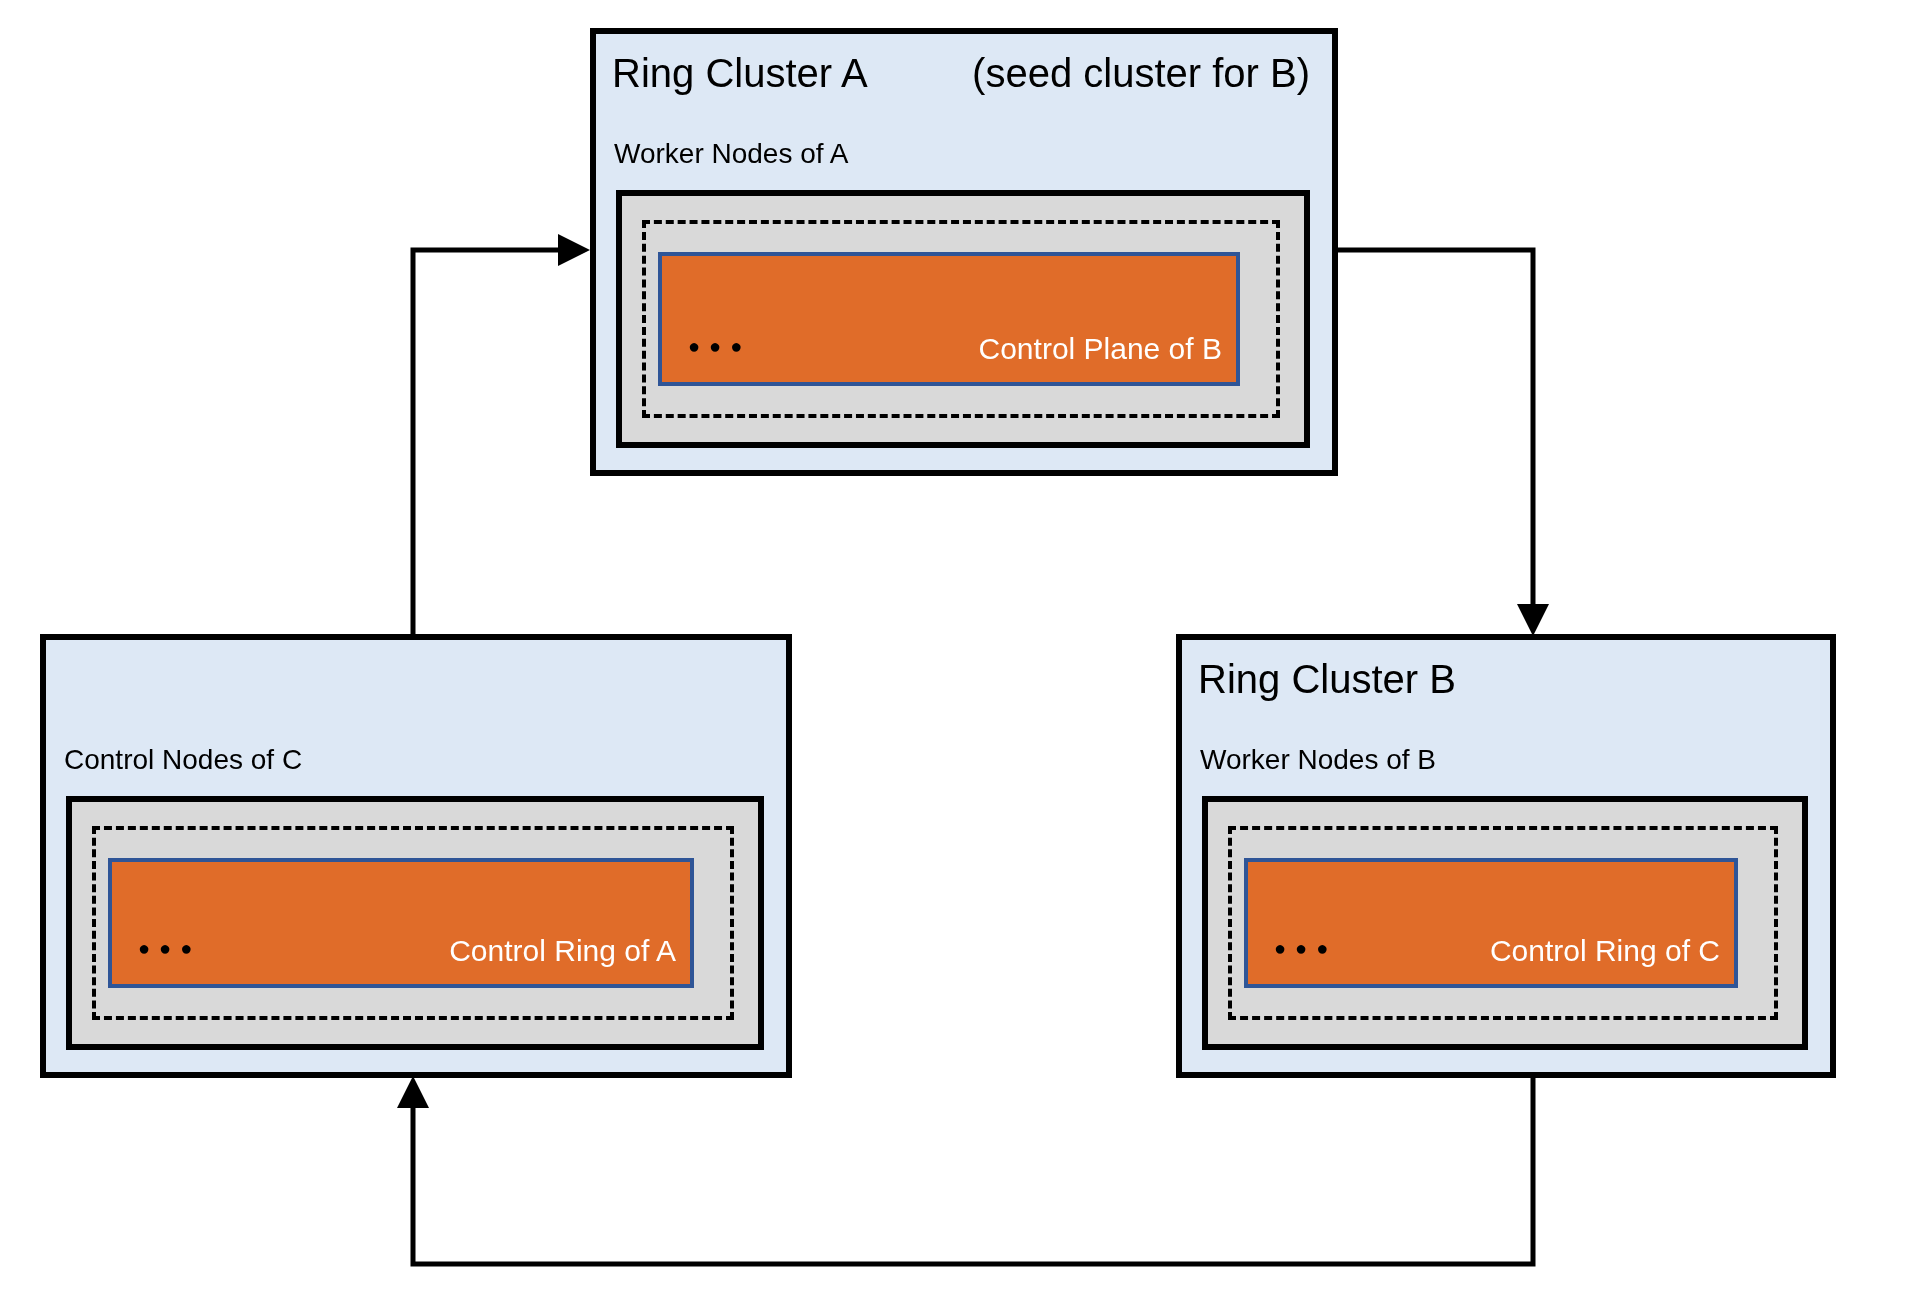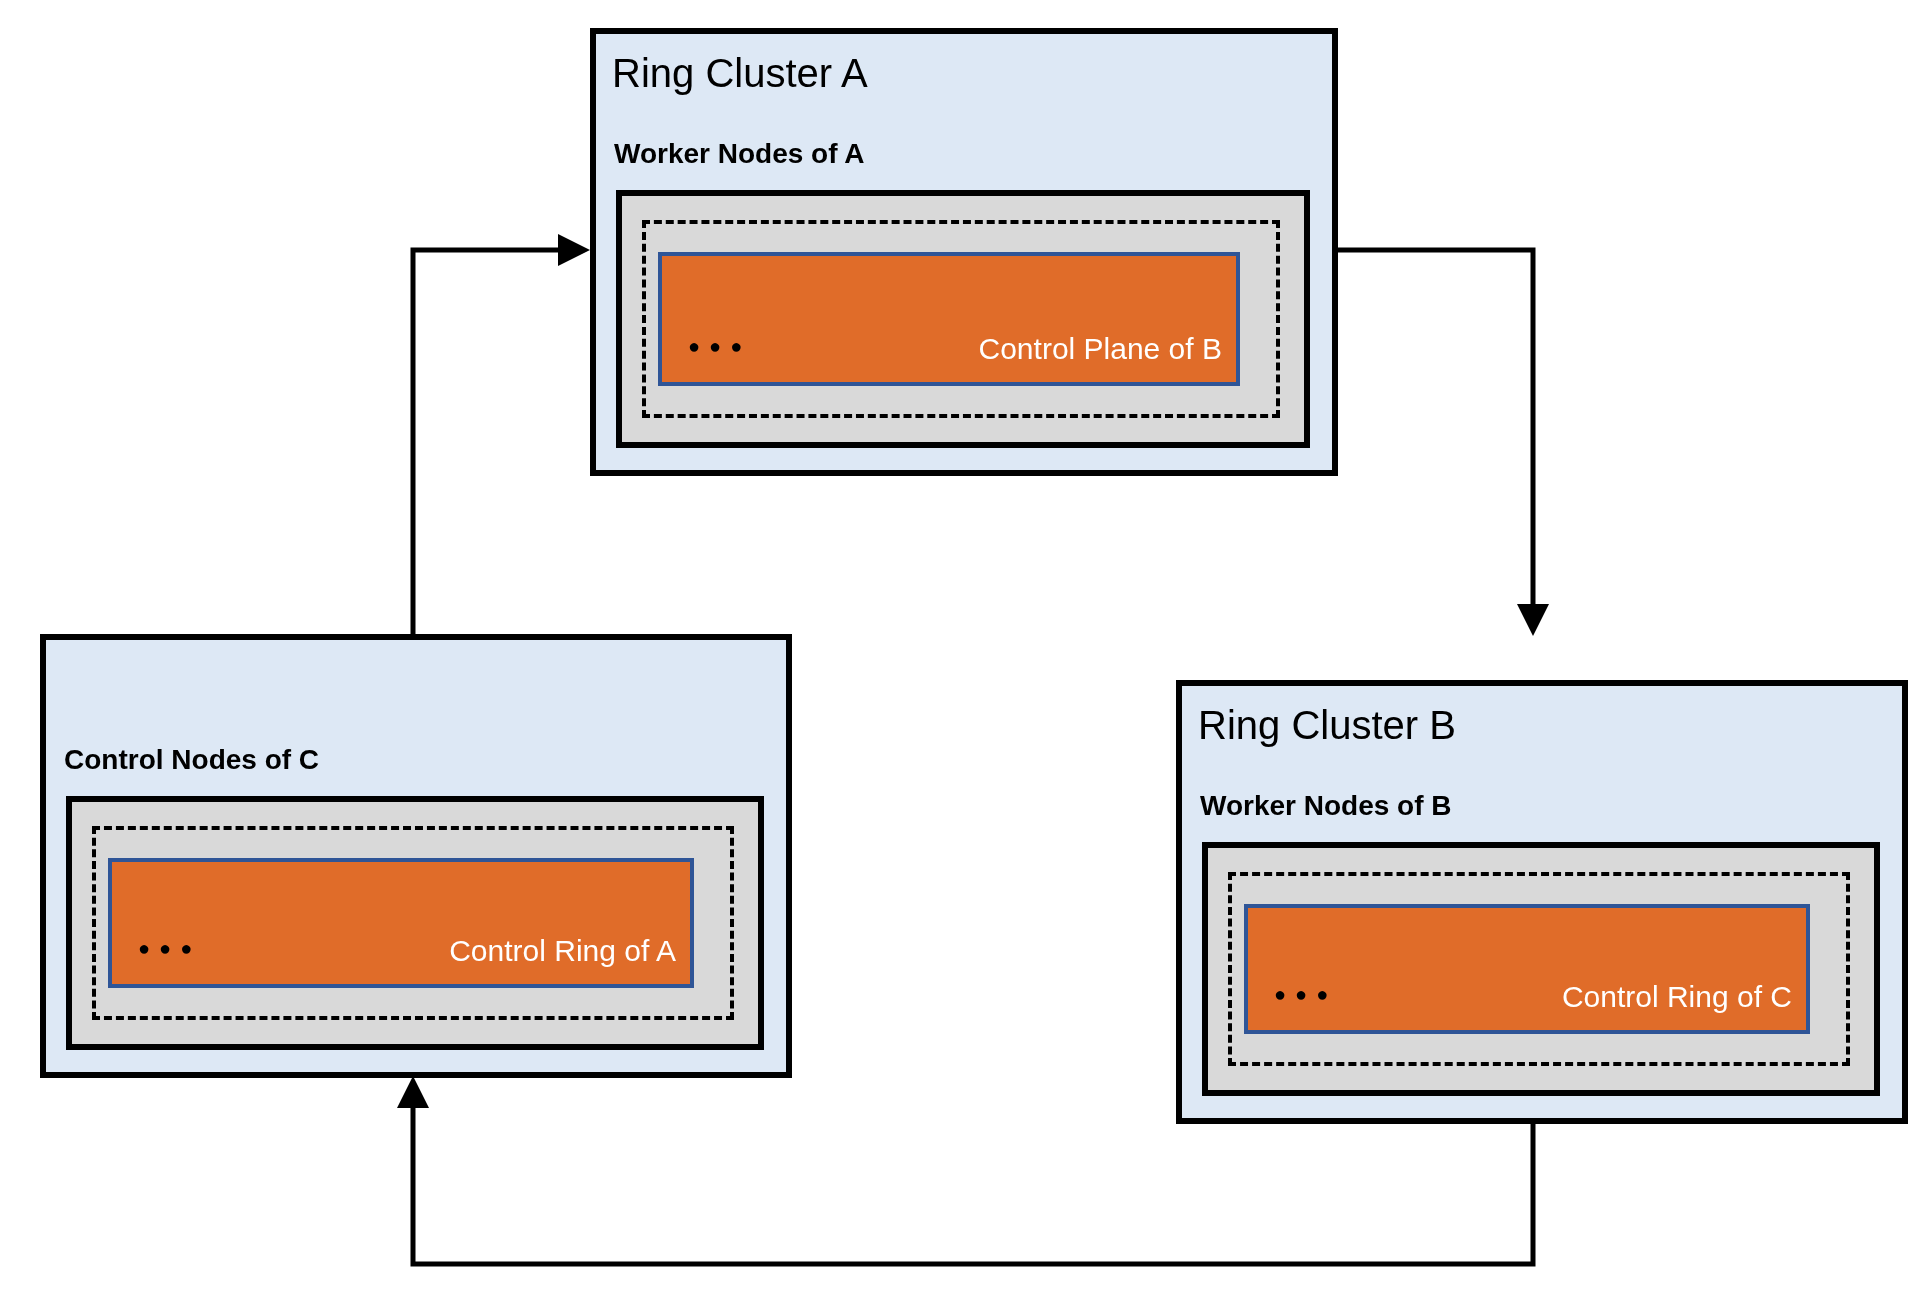--- a/index.html
+++ b/index.html
@@ -25,21 +25,21 @@
     background:var(--cluster-bg,#dde8f5);
     border:6px solid var(--cluster-border,#000);
   }
   .title-row{
     display:flex;justify-content:space-between;align-items:flex-start;
     padding:16px 22px 0 16px;
     font-size:40px;line-height:1.15;white-space:nowrap;gap:16px;
   }
   .worker-label{
     position:absolute;left:18px;top:104px;
-    font-size:28px;font-weight:700;white-space:nowrap;
+    font-size:28px;font-weight:400;white-space:nowrap;
   }
   .worker-box{
     position:absolute;left:20px;right:22px;top:156px;bottom:22px;
     background:var(--worker-box-bg,#d9d9d9);
     border:6px solid var(--cluster-border,#000);
   }
   .dashed-box{
     position:absolute;left:20px;right:24px;top:24px;bottom:24px;
     border:4px dashed #000;
   }
@@ -71,20 +71,21 @@
   </g>
   <g>
     <polyline class="arrow-line" points="1533,1078 1533,1264 413,1264 413,1106"></polyline>
     <polygon class="arrow-head" points="413,1076 397,1108 429,1108"></polygon>
   </g>
 </svg>
 
 <div class="cluster" style="left:590px;top:28px;width:748px;height:448px;">
   <div class="title-row">
     <span>Ring Cluster A</span>
+    <span>(seed cluster for B)</span>
   </div>
   <div class="worker-label">Worker Nodes of A</div>
   <div class="worker-box">
     <div class="dashed-box">
       <div class="control-plane">
         <span class="dots">●●●</span>
         <span class="cp-label">Control Plane of B</span>
       </div>
     </div>
   </div>
@@ -95,21 +96,21 @@
   <div class="worker-box">
     <div class="dashed-box">
       <div class="control-plane">
         <span class="dots">●●●</span>
         <span class="cp-label">Control Ring of A</span>
       </div>
     </div>
   </div>
 </div>
 
-<div class="cluster" style="left:1176px;top:634px;width:732px;height:444px;margin-top:46px;">
+<div class="cluster" style="left:1176px;top:634px;width:660px;height:444px;">
   <div class="title-row">
     <span>Ring Cluster B</span>
   </div>
   <div class="worker-label">Worker Nodes of B</div>
   <div class="worker-box">
     <div class="dashed-box">
       <div class="control-plane">
         <span class="dots">●●●</span>
         <span class="cp-label">Control Ring of C</span>
       </div>

